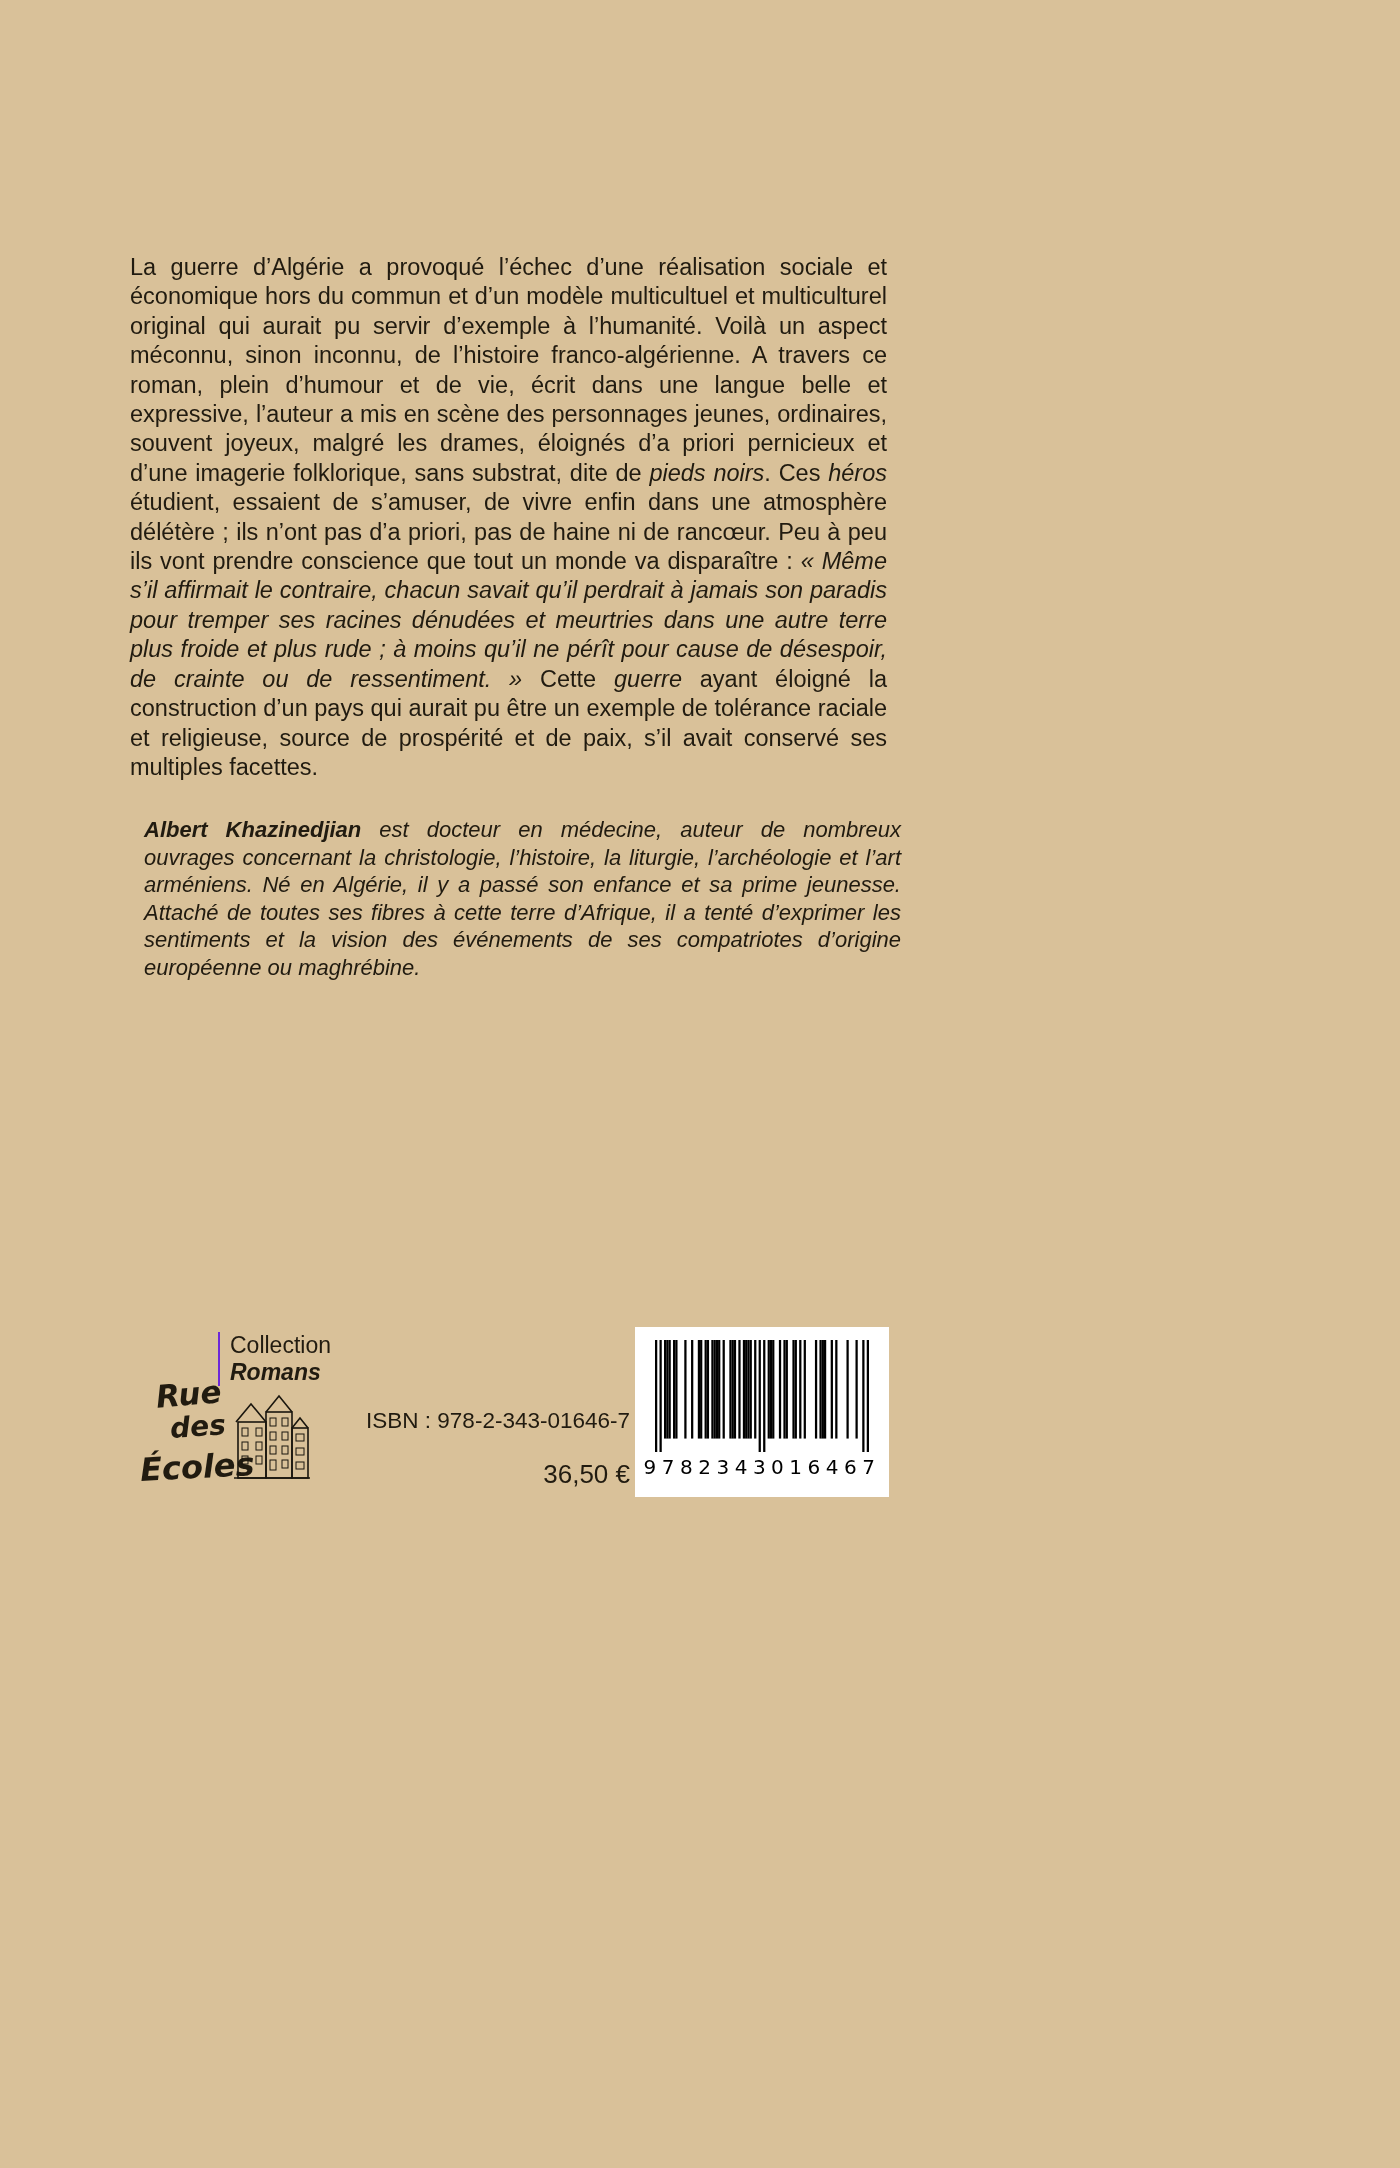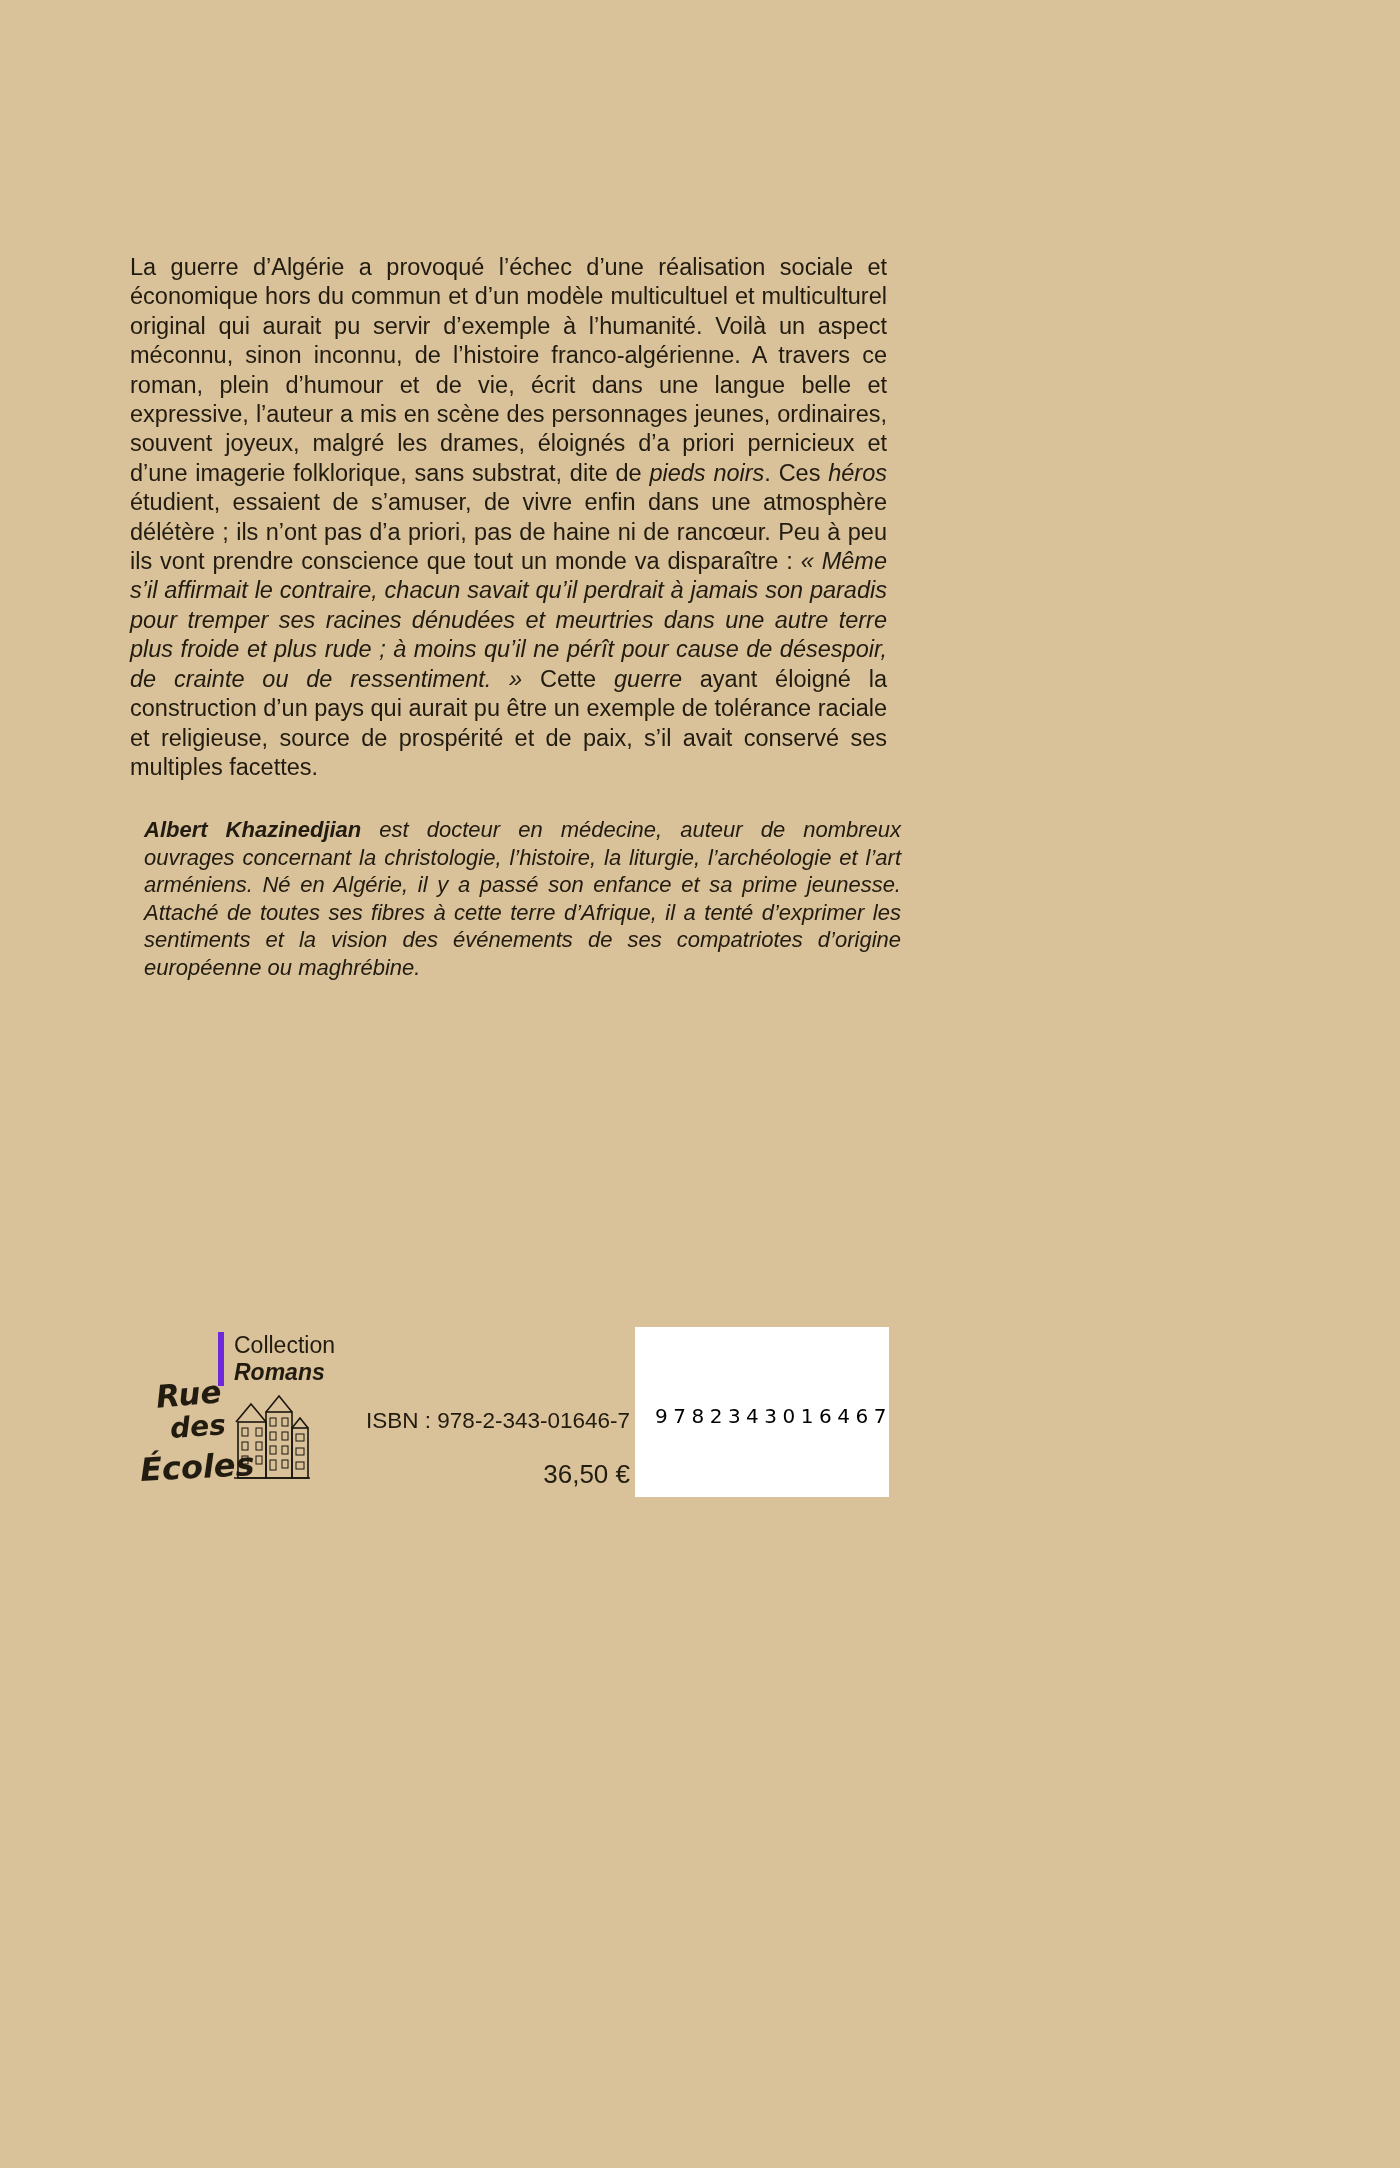--- a/index.html
+++ b/index.html
@@ -17,21 +17,21 @@
     position:absolute; left:130px; top:226px; width:757px;
     font-size:23.5px; line-height:29.4px; text-align:justify;margin-top:27px;
   }
   .bio {
     position:absolute; left:144px; top:816px; width:757px;
     font-size:22px; line-height:27.6px; text-align:justify; font-style:italic;
   }
 
   .collection {
     position:absolute; left:218px; top:1332px;
-    border-left:6px solid #6d28d9; padding-left:10px;
+    border-left:2px solid #6d28d9; padding-left:10px;
     font-size:23px; line-height:27px;
   }
   .collection-name { font-weight:bold; font-style:italic; }
 
   .logo {
     position:absolute; left:136px; top:1378px; width:176px; height:116px;
     font-family:"DejaVu Sans",sans-serif; font-weight:bold; font-style:italic;
   }
   .logo-word { position:absolute; display:inline-block; white-space:nowrap; }
   .logo-rue    { left:20px; top:-2px;  font-size:31px; transform:rotate(-5deg); }
@@ -41,21 +41,21 @@
 
   .isbn-block {
     position:absolute; left:330px; top:1408px; width:300px; text-align:right;
   }
   .isbn  { font-size:22.5px; }
   .price { font-size:26px; margin-top:25px; }
 
   .barcode-box {
     position:absolute; left:635px; top:1327px; width:254px; height:170px;
     background:#ffffff;
-    display:flex; flex-direction:row; align-items:center;
+    display:flex; flex-direction:column; align-items:center;
     padding:13px 20px 8px 20px;
   }
   .bars { width:100%; height:112px; display:block; }
   .barcode-number {
     font-family:"DejaVu Sans",sans-serif;
     font-size:20px; letter-spacing:5.5px; margin-top:3px; color:#000;
     white-space:nowrap;
   }
 </style>
 </head>

